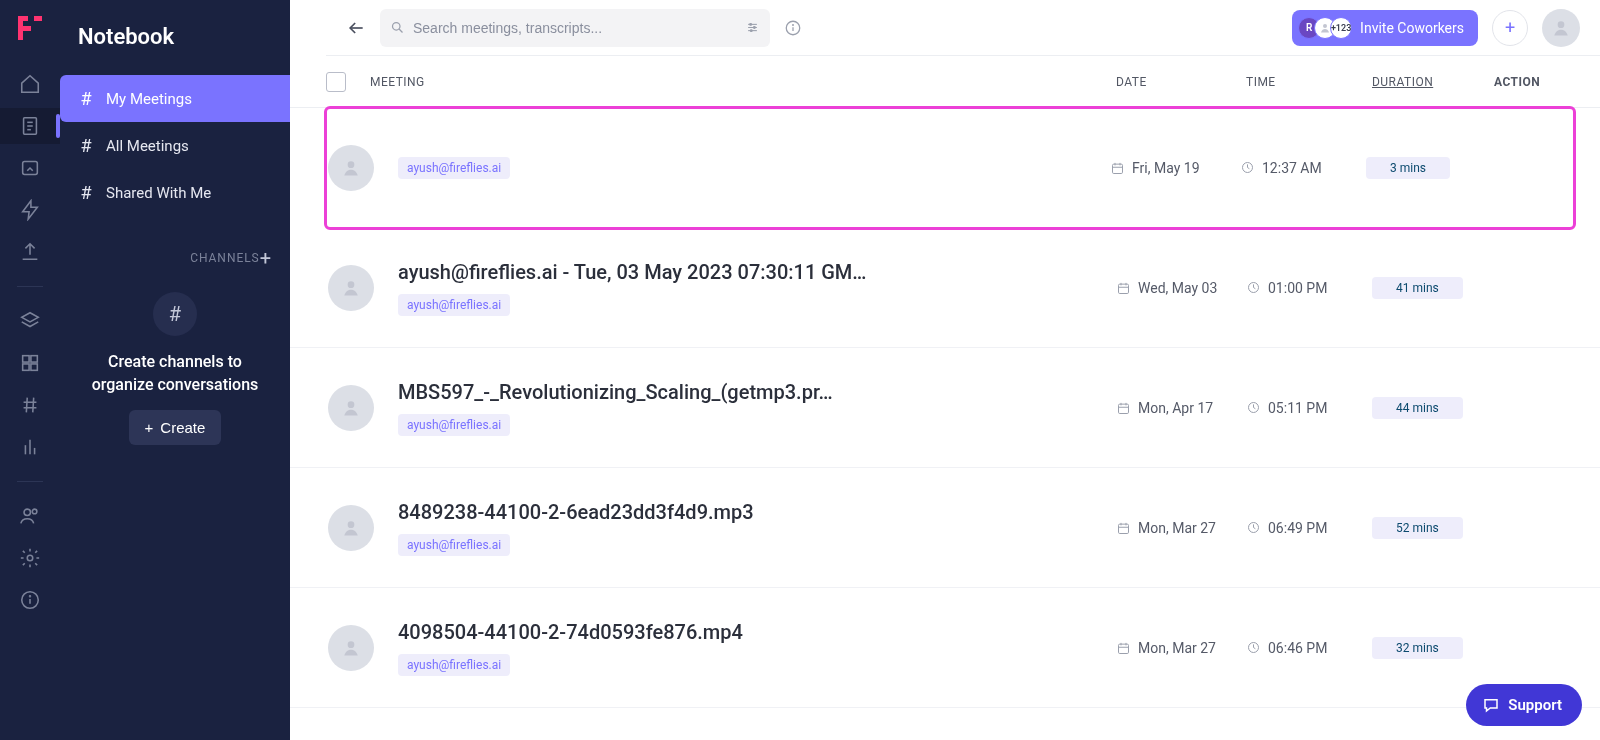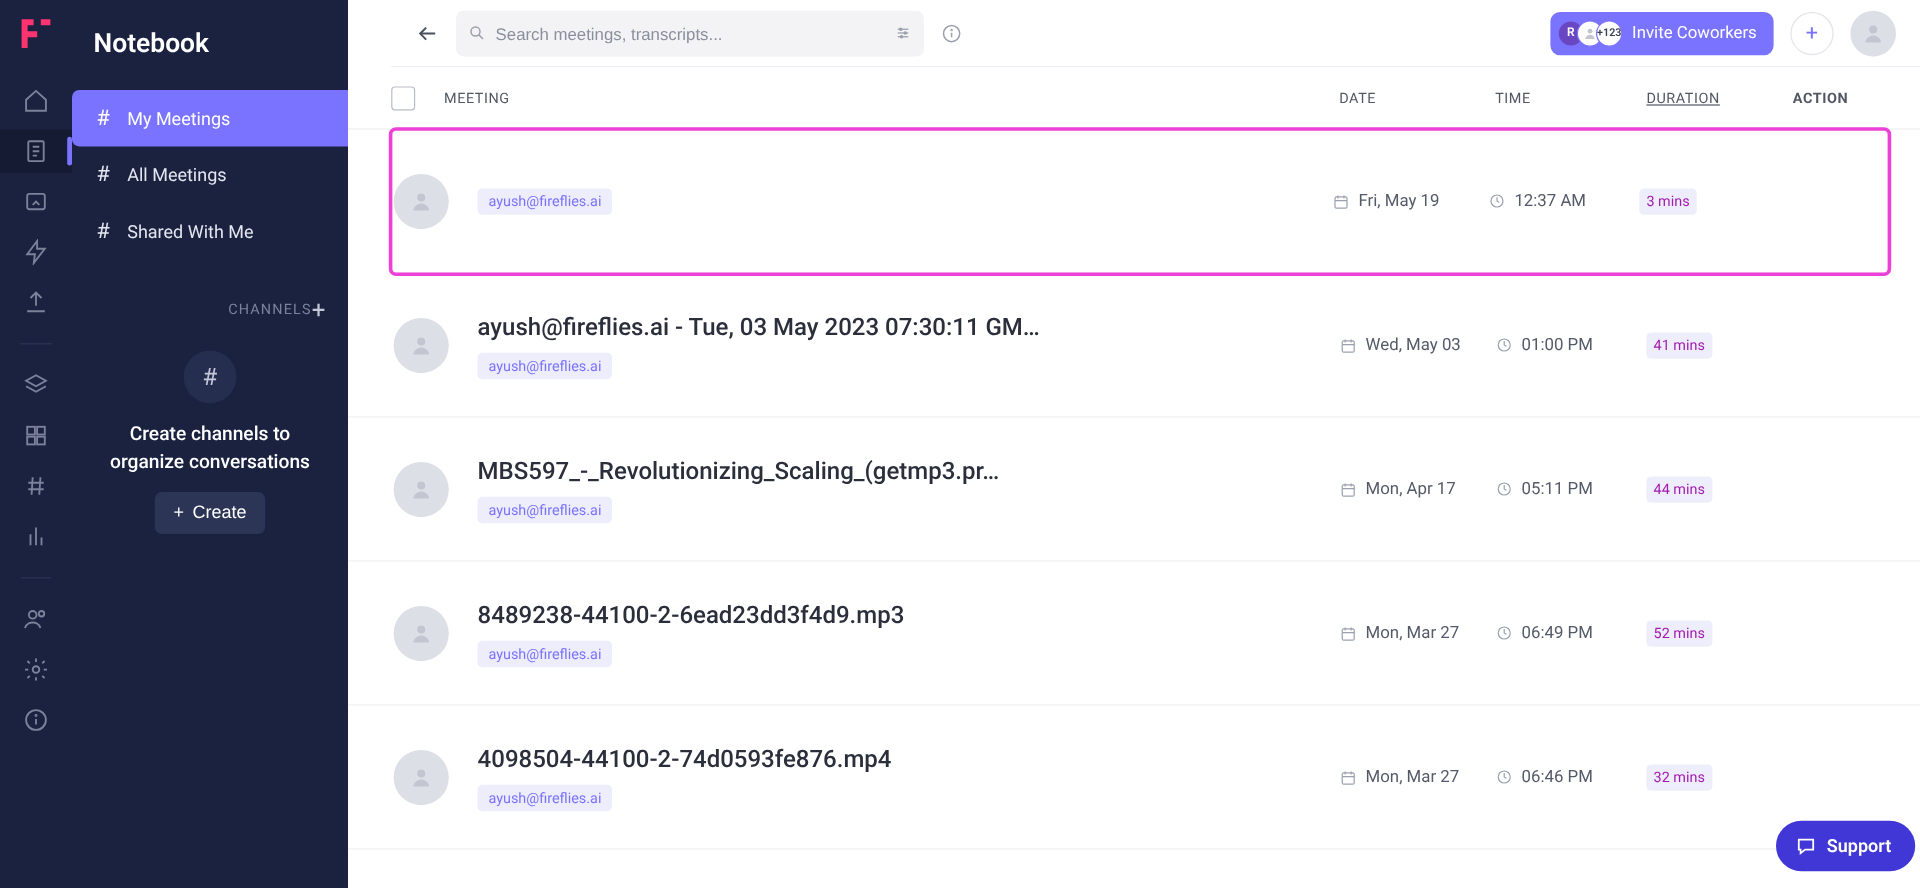--- a/index.html
+++ b/index.html
@@ -63,27 +63,27 @@
 .row { height: 120px; display: flex; align-items: center; padding: 0 36px; border-bottom: 1px solid #f0f1f5; position: relative; }
 .row.highlight { outline: 3px solid #ec40d7; outline-offset: -1px; margin: 0 26px 0 36px; border-radius: 4px; padding: 0 16px 0 0; }
 .row.highlight .mtitle { color: #000; }
 .row .av-lg { width: 46px; height: 46px; border-radius: 50%; background: #dcdfe6; margin: 0 24px 0 2px; display: flex; align-items: center; justify-content: center; flex-shrink: 0; }
 .row .meta { flex: 1; min-width: 0; }
 .row .mtitle { font-size: 20px; font-weight: 500; color: #2b2f3b; margin-bottom: 10px; white-space: nowrap; overflow: hidden; text-overflow: ellipsis; max-width: 560px; }
 .row .owner { display: inline-block; background: #eeedfb; color: #7a73ff; font-size: 12px; padding: 4px 9px; border-radius: 4px; }
 .row .cell-date { width: 130px; display: flex; align-items: flex-end; gap: 7px; color: #555a68; font-size: 14px; }
 .row .cell-time { width: 126px; display: flex; align-items: center; gap: 7px; color: #555a68; font-size: 14px; }
 .row .cell-dur { width: 122px; }
-.row .dur-pill { background: #eeedfb; color: #a21caf; font-size: 12px; padding: 4px 6px; border-radius: 4px; display: inline-block; }
+.row .dur-pill { background: #eeedfb; color: #0c4a6e; font-size: 12px; padding: 4px 24px; border-radius: 4px; display: inline-block; }
 .row .cell-act { width: 70px; }
 
 .ic-sm { width: 15px; height: 15px; color: #9ba0ad; flex-shrink: 0; }
 
 
-.support { position: absolute; right: 4px; bottom: 14px; background: #4137d6; color: #fff; height: 42px; border-radius: 24px; display: flex; align-items: center; gap: 8px; padding: 0 20px 0 16px; font-size: 15px; font-weight: 600; cursor: pointer; }
+.support { position: absolute; right: 18px; bottom: 14px; background: #4137d6; color: #fff; height: 42px; border-radius: 24px; display: flex; align-items: center; gap: 8px; padding: 0 20px 0 16px; font-size: 15px; font-weight: 600; cursor: pointer; }
 .person-ic { width: 20px; height: 20px; color: #c3c6d1; }
 </style>
 </head>
 <body>
 
 <div class="rail">
   <div class="logo">
     <svg viewBox="0 0 32 32">
         <path d="M4 4 h10 v5 h-5 v5 h8 v5 h-8 v9 h-5 z M20 4 h8 v5 h-8 z" fill="#ff3370"></path>
       </svg>

